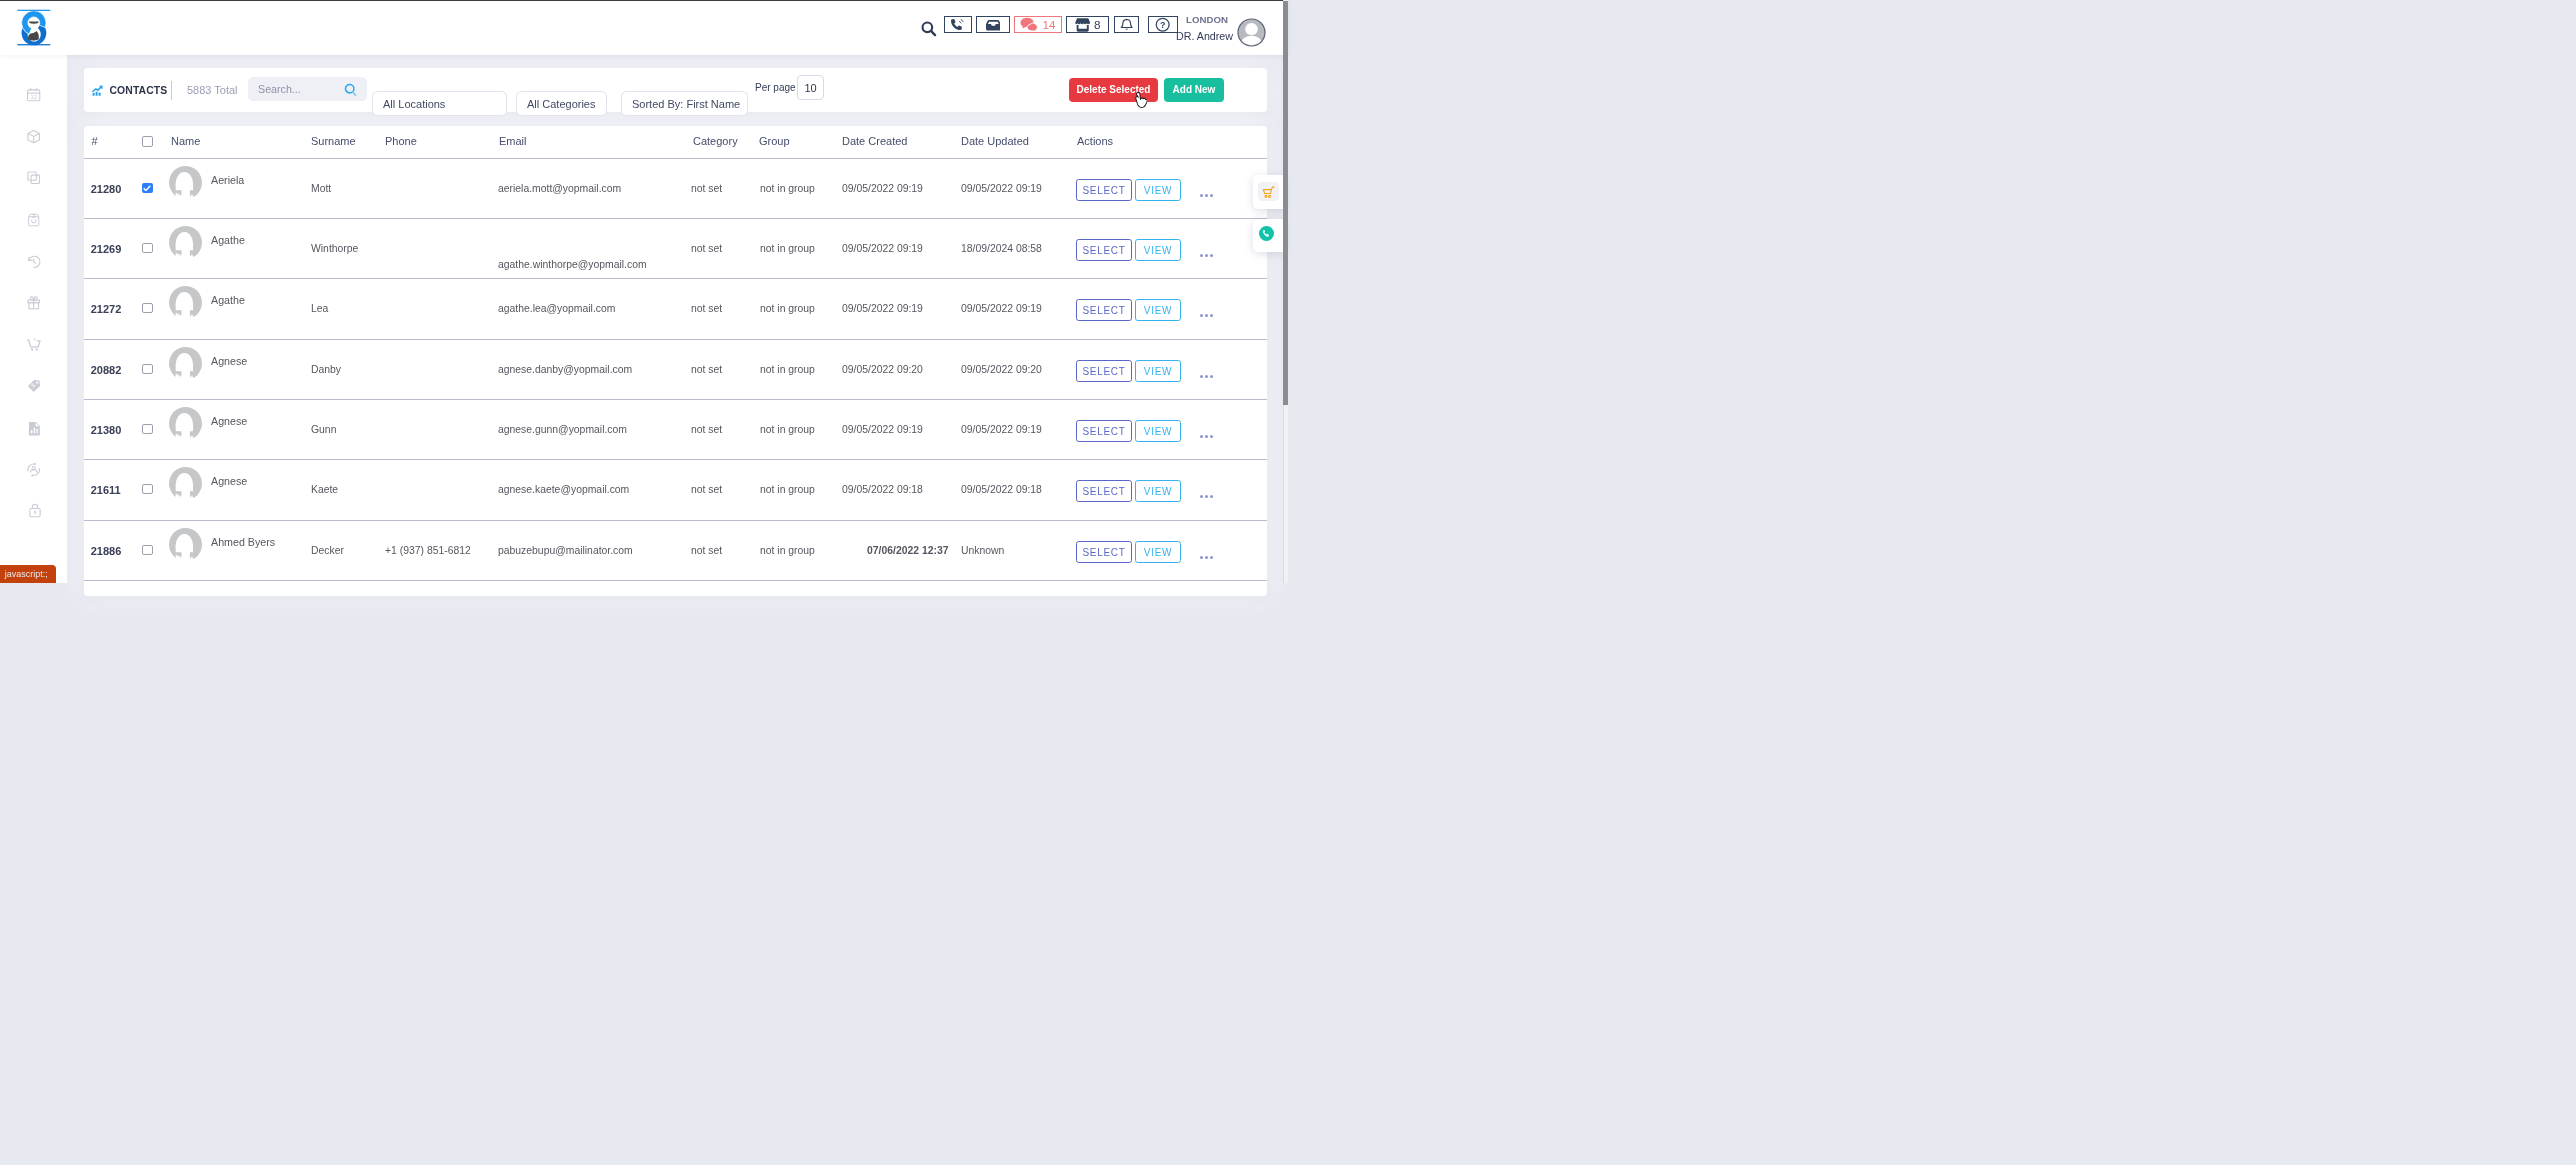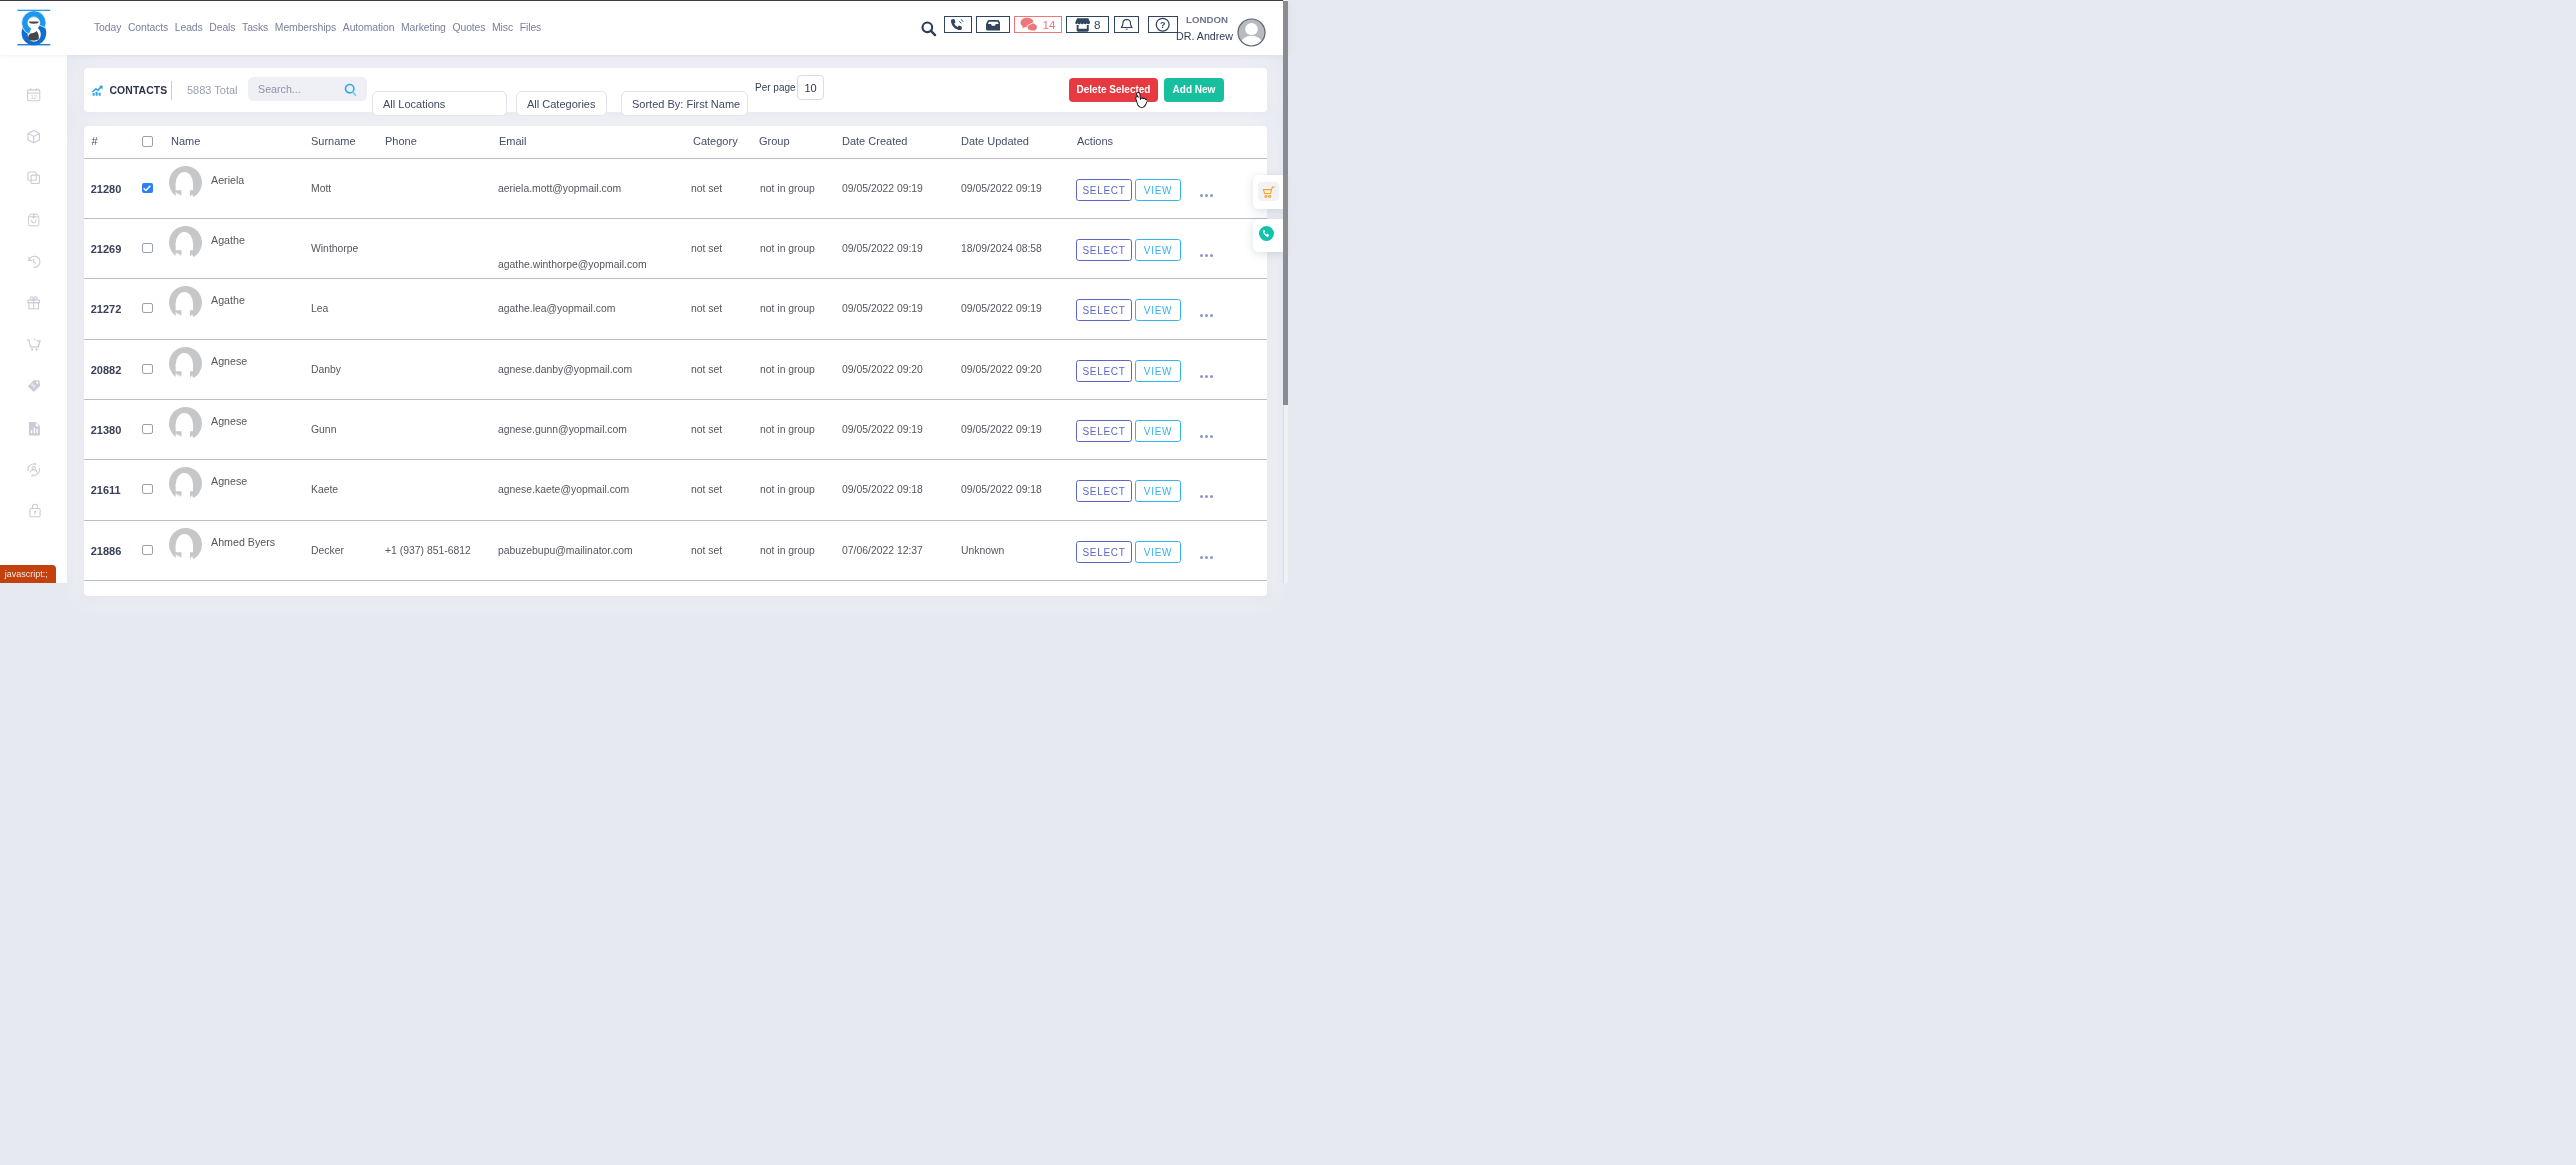--- a/index.html
+++ b/index.html
@@ -51,21 +51,20 @@
   <svg class="abs" style="left:17px; top:3.4px;" width="34" height="47" viewBox="0 0 51 70">
     <circle cx="25.4" cy="43.2" r="18.5" fill="#0e6fd0"></circle>
     <path d="M 16 45 C 16 38.8 20 34.3 25.5 34.1 C 31 33.9 35.6 38.8 35.6 45 C 35.6 51.3 31.2 55.9 25.5 55.9 C 19.8 55.9 16 51.3 16 45 Z" fill="#fff"></path>
     <circle cx="25.2" cy="28.1" r="9.6" fill="#fff"></circle>
     <path d="M 17.8 25.9 L 32.6 25.9 A 7.4 3.3 0 0 1 17.8 25.9 Z" fill="#474747"></path>
     <path d="M 16.6 50.2 C 17 45.5 19.6 43.9 22.4 43.7 C 25.5 43.5 27 42.1 29.2 40.2 C 31.4 42.4 32.7 45.4 32.7 48.8 L 32.7 52.4 C 29.4 55.4 20.2 55.3 16.8 52.3 Z" fill="#474747"></path>
     <path d="M 18.34 45.07 A 18.3 18.3 0 1 1 42.17 34.96 L 33.45 31.43 A 8.9 8.9 0 1 0 21.87 36.35 Z" fill="#1e96ee" stroke="#fff" stroke-width="1.1"></path>
     <rect x="0.5" y="8.3" width="49.5" height="1.9" fill="#1e96ee"></rect>
     <rect x="0.5" y="59.9" width="49.5" height="1.9" fill="#0e6fd0"></rect>
   </svg>
-  <div id="nav"><span>Today</span><span>Contacts</span><span>Leads</span><span>Deals</span><span>Tasks</span><span>Memberships</span><span>Automation</span><span>Marketing</span><span>Quotes</span><span>Misc</span><span>Files</span></div>
 
   <svg class="abs" style="left:920px; top:19px;" width="17.4" height="17.4" viewBox="0 0 26 26">
     <circle cx="11" cy="11" r="7.2" fill="none" stroke="#2e3c55" stroke-width="3.2"></circle>
     <line x1="16.4" y1="16.4" x2="22.5" y2="22.5" stroke="#2e3c55" stroke-width="3.6" stroke-linecap="round"></line>
   </svg>
 
   <div class="hbtn" style="left:944px; width:27.5px;">
     <svg width="13.4" height="13.4" viewBox="0 0 512 512">
       <path fill="#33455e" transform="translate(0,40) scale(0.82)" d="M164.9 24.6c-7.7-18.6-28-28.5-47.4-23.2l-88 24C12.1 30.2 0 46 0 64 0 311.4 200.6 512 448 512c18 0 33.8-12.1 38.6-29.5l24-88c5.3-19.4-4.6-39.7-23.2-47.4l-96-40c-16.3-6.8-35.2-2.1-46.3 11.6L304.7 368C234.3 334.7 177.3 277.7 144 207.3L194.3 167c13.7-11.2 18.4-30 11.6-46.3l-40-96z"></path>
       <path fill="none" stroke="#33455e" stroke-width="38" stroke-linecap="round" d="M330 135 A 100 100 0 0 1 385 190"></path>
@@ -362,21 +361,21 @@
     <div class="cb"></div>
     <div class="avawrap"><svg width="33" height="33" viewBox="0 0 49 49">
           <use href="#fava"></use>
         </svg></div>
     <span class="cname">Ahmed Byers</span>
     <span class="cell" style="left:227px;">Decker</span>
     <span class="cell" style="left:301px;">+1 (937) 851-6812</span>
     <span class="cell" style="left:414px;">pabuzebupu@mailinator.com</span>
     <span class="cell" style="left:607px;">not set</span>
     <span class="cell" style="left:676px;">not in group</span>
-    <span class="cell" style="left:758px;">07/06/2022 12:37</span>
+    <span class="cell" style="left:783px;font-weight:bold;">07/06/2022 12:37</span>
     <span class="cell" style="left:877px;">Unknown</span>
     <div class="btn s">SELECT</div>
     <div class="btn v">VIEW</div>
     <div class="dots"><i></i><i></i><i></i></div>
   </div>
   <div class="row" style="top:454px;"></div>
 </div>
 <div id="jstip">javascript:;</div>
 
 <div class="abs" style="left:1253px; top:175px; width:31px; height:34px; background:#fff; border-radius:5.4px 0 0 5.4px; box-shadow:0 2px 8px rgba(120,128,155,.25); z-index:40;">

